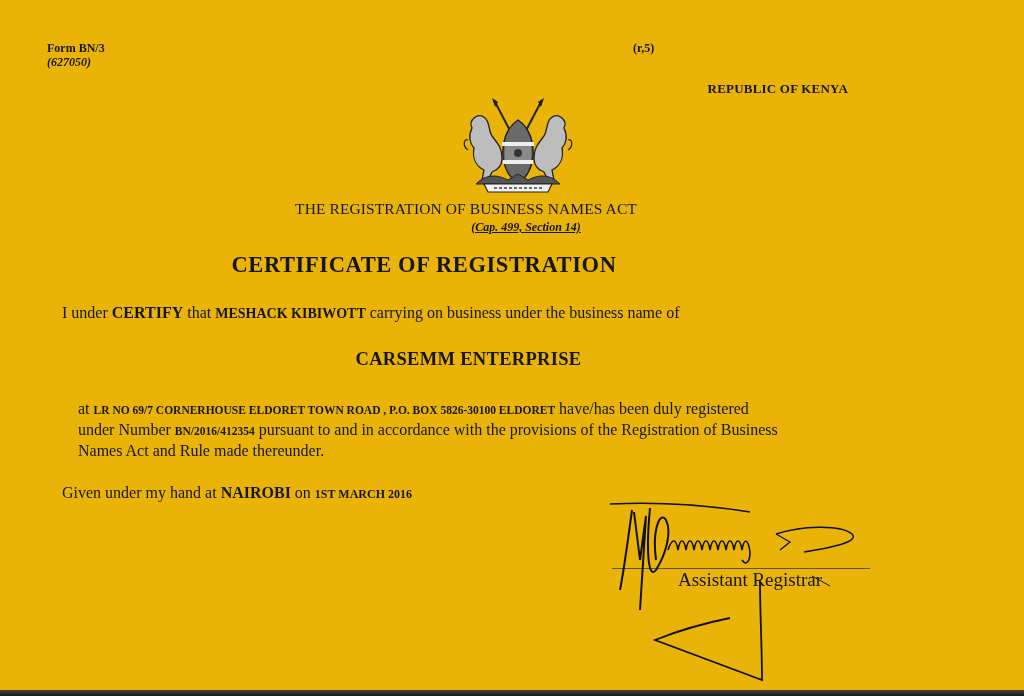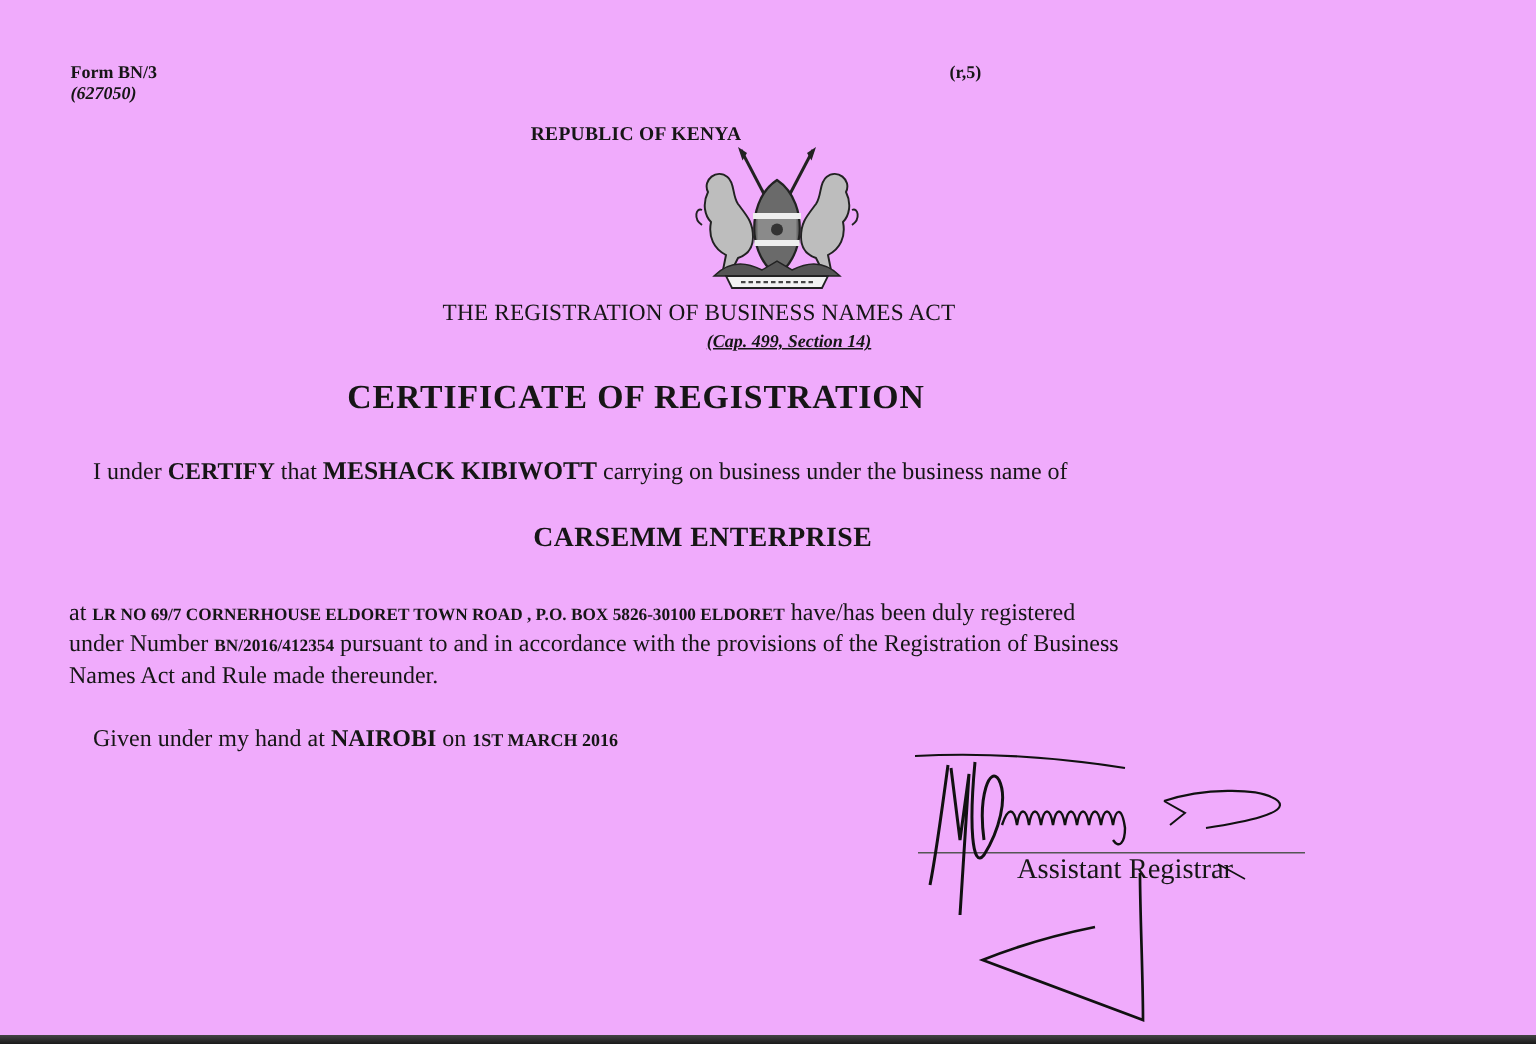--- a/index.html
+++ b/index.html
@@ -5,41 +5,41 @@
   html, body { margin: 0; padding: 0; }
   body {
     width: 1024px; height: 696px; overflow: hidden;
     background: #fdfdfc;
     position: relative;
     font-family: "Liberation Serif", "DejaVu Serif", serif;
     color: #161616;
   }
   .page {
     position: absolute; left: 0; top: 0; width: 1024px; height: 690px;
-    background: #f0abfc;
+    background: #eab308;
   }
   .bottom-edge {
     position: absolute; left: 0; top: 690px; width: 1024px; height: 6px;
     background: linear-gradient(#444, #1a1a1a);
   }
   .abs { position: absolute; white-space: nowrap; }
   .form-no { left: 47px; top: 41px; font-size: 12px; font-weight: bold; }
   .form-code { left: 47px; top: 55px; font-size: 12px; font-weight: bold; font-style: italic; }
   .rule-ref { left: 633px; top: 41px; font-size: 12px; font-weight: bold; }
-  .republic { left: 0; width: 848px; text-align: center; top: 81px; font-size: 13px; font-weight: bold; letter-spacing: 0.2px; }
+  .republic { left: 0; width: 848px; text-align: right; top: 81px; font-size: 13px; font-weight: bold; letter-spacing: 0.2px; }
   .coat { left: 458px; top: 98px; width: 120px; height: 96px; }
   .act-title { left: 0; width: 932px; text-align: center; top: 200px; font-size: 15.5px; letter-spacing: 0.1px; }
   .act-ref { left: 0; width: 1024px; text-align: center; top: 220px; font-size: 12px; font-weight: bold; font-style: italic; padding-left: 14px; }
   .act-ref span { text-decoration: underline; }
   .cert-title { left: 0; width: 848px; text-align: center; top: 252px; font-size: 22.5px; font-weight: bold; letter-spacing: 0.6px; }
   .line1 { left: 62px; top: 304px; font-size: 16px; }
   .b { font-weight: bold; }
-  .sc { font-weight: bold; font-size: 17px; }
+  .sc { font-weight: bold; font-size: 14px; }
   .bizname { left: 0; width: 937px; text-align: center; top: 349px; font-size: 18.5px; font-weight: bold; letter-spacing: 0.3px; }
-  .para { left: 46px; top: 399px; font-size: 16px; line-height: 20px; }
+  .para { left: 78px; top: 399px; font-size: 16px; line-height: 20px; }
   .para .sc { font-size: 11.5px; }
   .given { left: 62px; top: 484px; font-size: 16px; }
   .given .sc { font-size: 12px; }
   .sig-line { left: 612px; top: 568px; width: 258px; height: 1px; background: #555; }
   .sig-label { left: 678px; top: 569px; font-size: 19px; }
   .signature { left: 590px; top: 490px; width: 300px; height: 200px; }
 </style>
 </head>
 <body>
 

